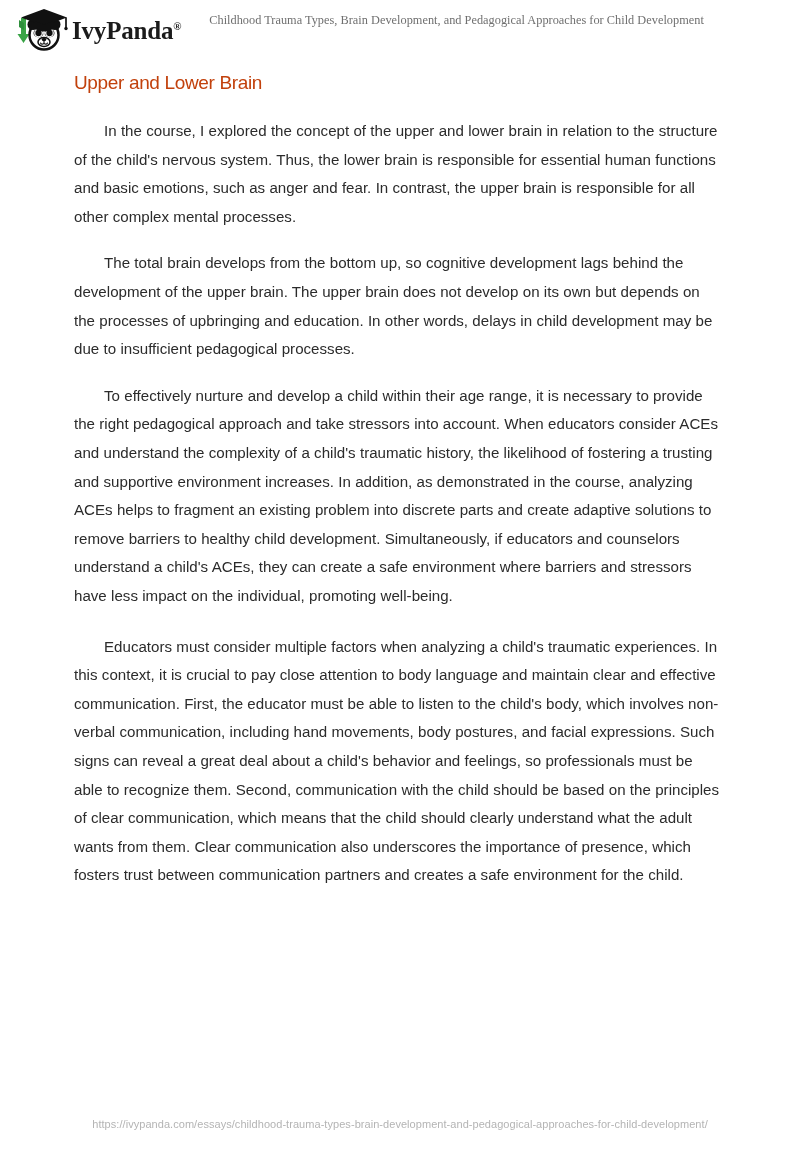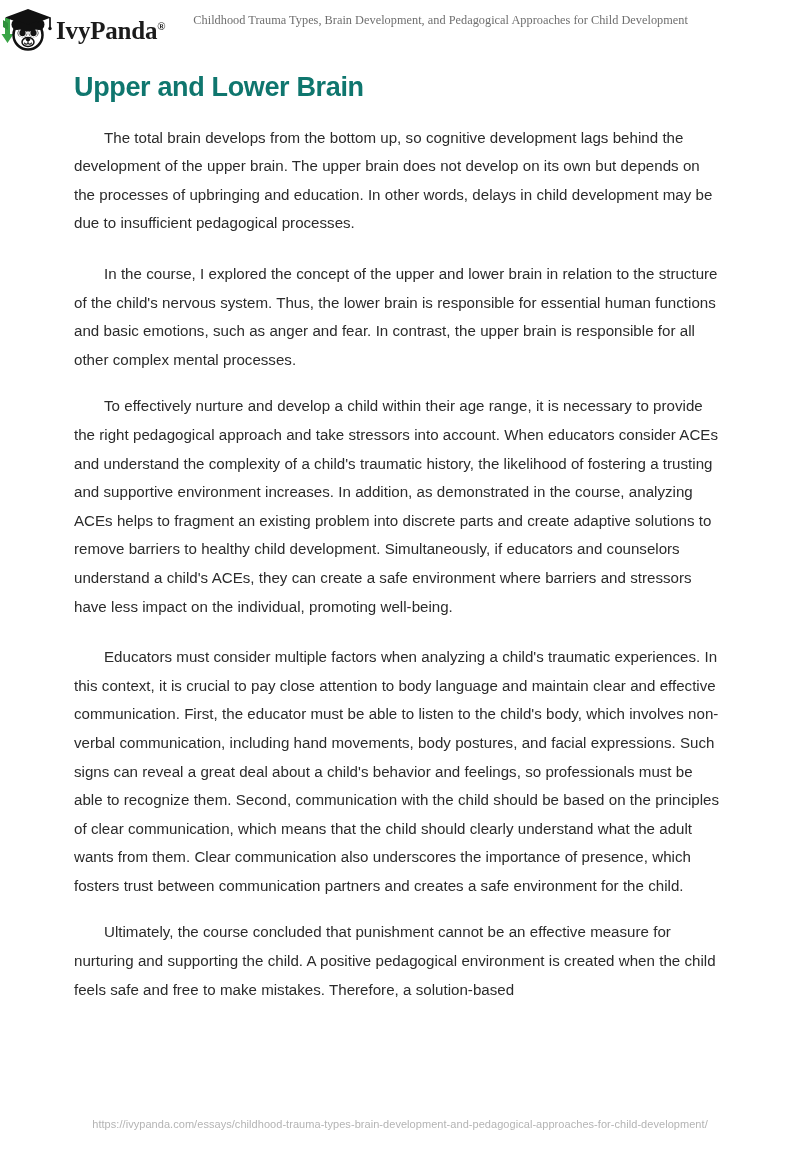--- a/index.html
+++ b/index.html
@@ -25,21 +25,20 @@
   
   .page-header {
     position: absolute;
     top: 0;
     left: 0;
     width: 672px;
     height: 62px;
     display: flex;
     align-items: flex-start;
     box-sizing: border-box;
-    justify-content: center;
   }
   .brand {
     display: flex;
     align-items: center;
     margin-left: 13px;
     margin-top: 9px;
     height: 42px;
   }
   .brand-mark {
     width: 58px;
@@ -76,24 +75,24 @@
 
   
   .content {
     position: absolute;
     top: 70px;
     left: 74px;
     width: 650px;
   }
   h1.section-heading {
     font-family: "Liberation Sans", sans-serif;
-    font-size: 27px;
-    font-weight: 700;
+    font-size: 19px;
+    font-weight: 400;
     line-height: 1.32;
-    color: #0f766e;
+    color: #c2410c;
     margin: 0 0 0 0;
     letter-spacing: -0.35px;
   }
   h1.section-heading.second {
     margin-top: 36px;
     max-width: 530px;
   }
   p.para {
     font-size: 15.1px;
     line-height: 28.6px;
@@ -162,29 +161,28 @@
       <span class="brand-name"><span>IvyPanda</span><span class="reg">®</span></span>
     </div>
 
     <div class="header-title">Childhood Trauma Types, Brain Development, and Pedagogical Approaches for Child Development</div>
   </div>
 
   <div class="content">
 
     <h1 class="section-heading">Upper and Lower Brain</h1>
 
+    <p class="para first-after-heading">In the course, I explored the concept of the upper and lower brain in relation to the structure of the child's nervous system. Thus, the lower brain is responsible for essential human functions and basic emotions, such as anger and fear. In contrast, the upper brain is responsible for all other complex mental processes.</p>
+
     <p class="para">The total brain develops from the bottom up, so cognitive development lags behind the development of the upper brain. The upper brain does not develop on its own but depends on the processes of upbringing and education. In other words, delays in child development may be due to insufficient pedagogical processes.</p>
-
-    <p class="para first-after-heading">In the course, I explored the concept of the upper and lower brain in relation to the structure of the child's nervous system. Thus, the lower brain is responsible for essential human functions and basic emotions, such as anger and fear. In contrast, the upper brain is responsible for all other complex mental processes.</p>
 
     <p class="para">To effectively nurture and develop a child within their age range, it is necessary to provide the right pedagogical approach and take stressors into account. When educators consider ACEs and understand the complexity of a child's traumatic history, the likelihood of fostering a trusting and supportive environment increases. In addition, as demonstrated in the course, analyzing ACEs helps to fragment an existing problem into discrete parts and create adaptive solutions to remove barriers to healthy child development. Simultaneously, if educators and counselors understand a child's ACEs, they can create a safe environment where barriers and stressors have less impact on the individual, promoting well-being.</p>
 
 
     <p class="para first-after-heading">Educators must consider multiple factors when analyzing a child's traumatic experiences. In this context, it is crucial to pay close attention to body language and maintain clear and effective communication. First, the educator must be able to listen to the child's body, which involves non-verbal communication, including hand movements, body postures, and facial expressions. Such signs can reveal a great deal about a child's behavior and feelings, so professionals must be able to recognize them. Second, communication with the child should be based on the principles of clear communication, which means that the child should clearly understand what the adult wants from them. Clear communication also underscores the importance of presence, which fosters trust between communication partners and creates a safe environment for the child.</p>
 
-    <p class="para">Ultimately, the course concluded that punishment cannot be an effective measure for nurturing and supporting the child. A positive pedagogical environment is created when the child feels safe and free to make mistakes. Therefore, a solution-based</p>
   </div>
 
   <div class="page-footer">
     <span class="footer-url">https://ivypanda.com/essays/childhood-trauma-types-brain-development-and-pedagogical-approaches-for-child-development/</span>
   </div>
 
 </div>
 
 </body></html>

